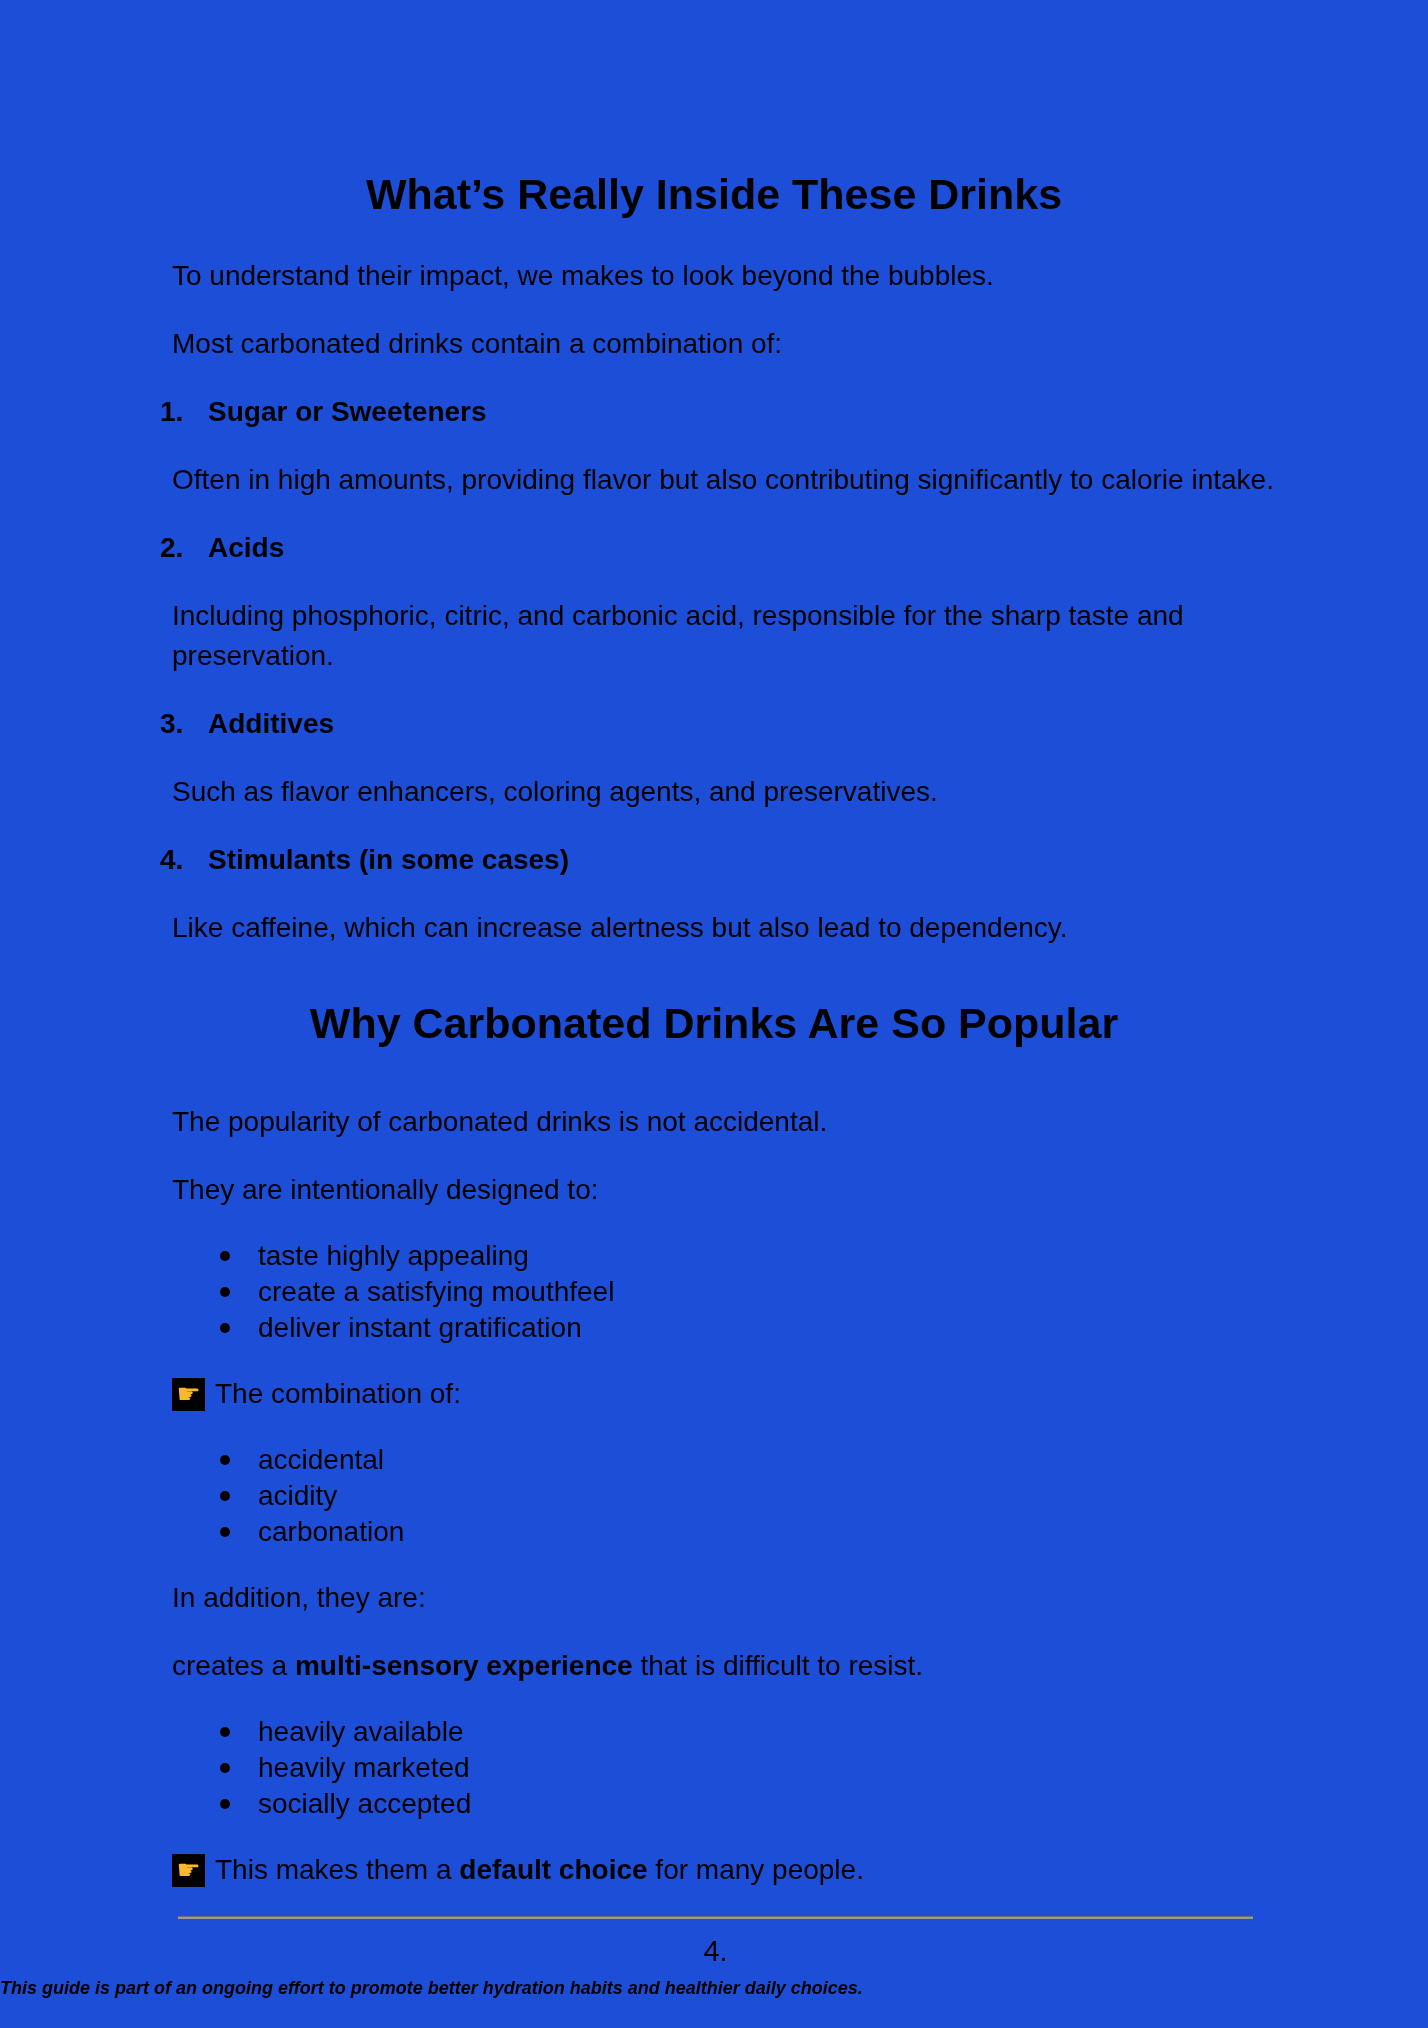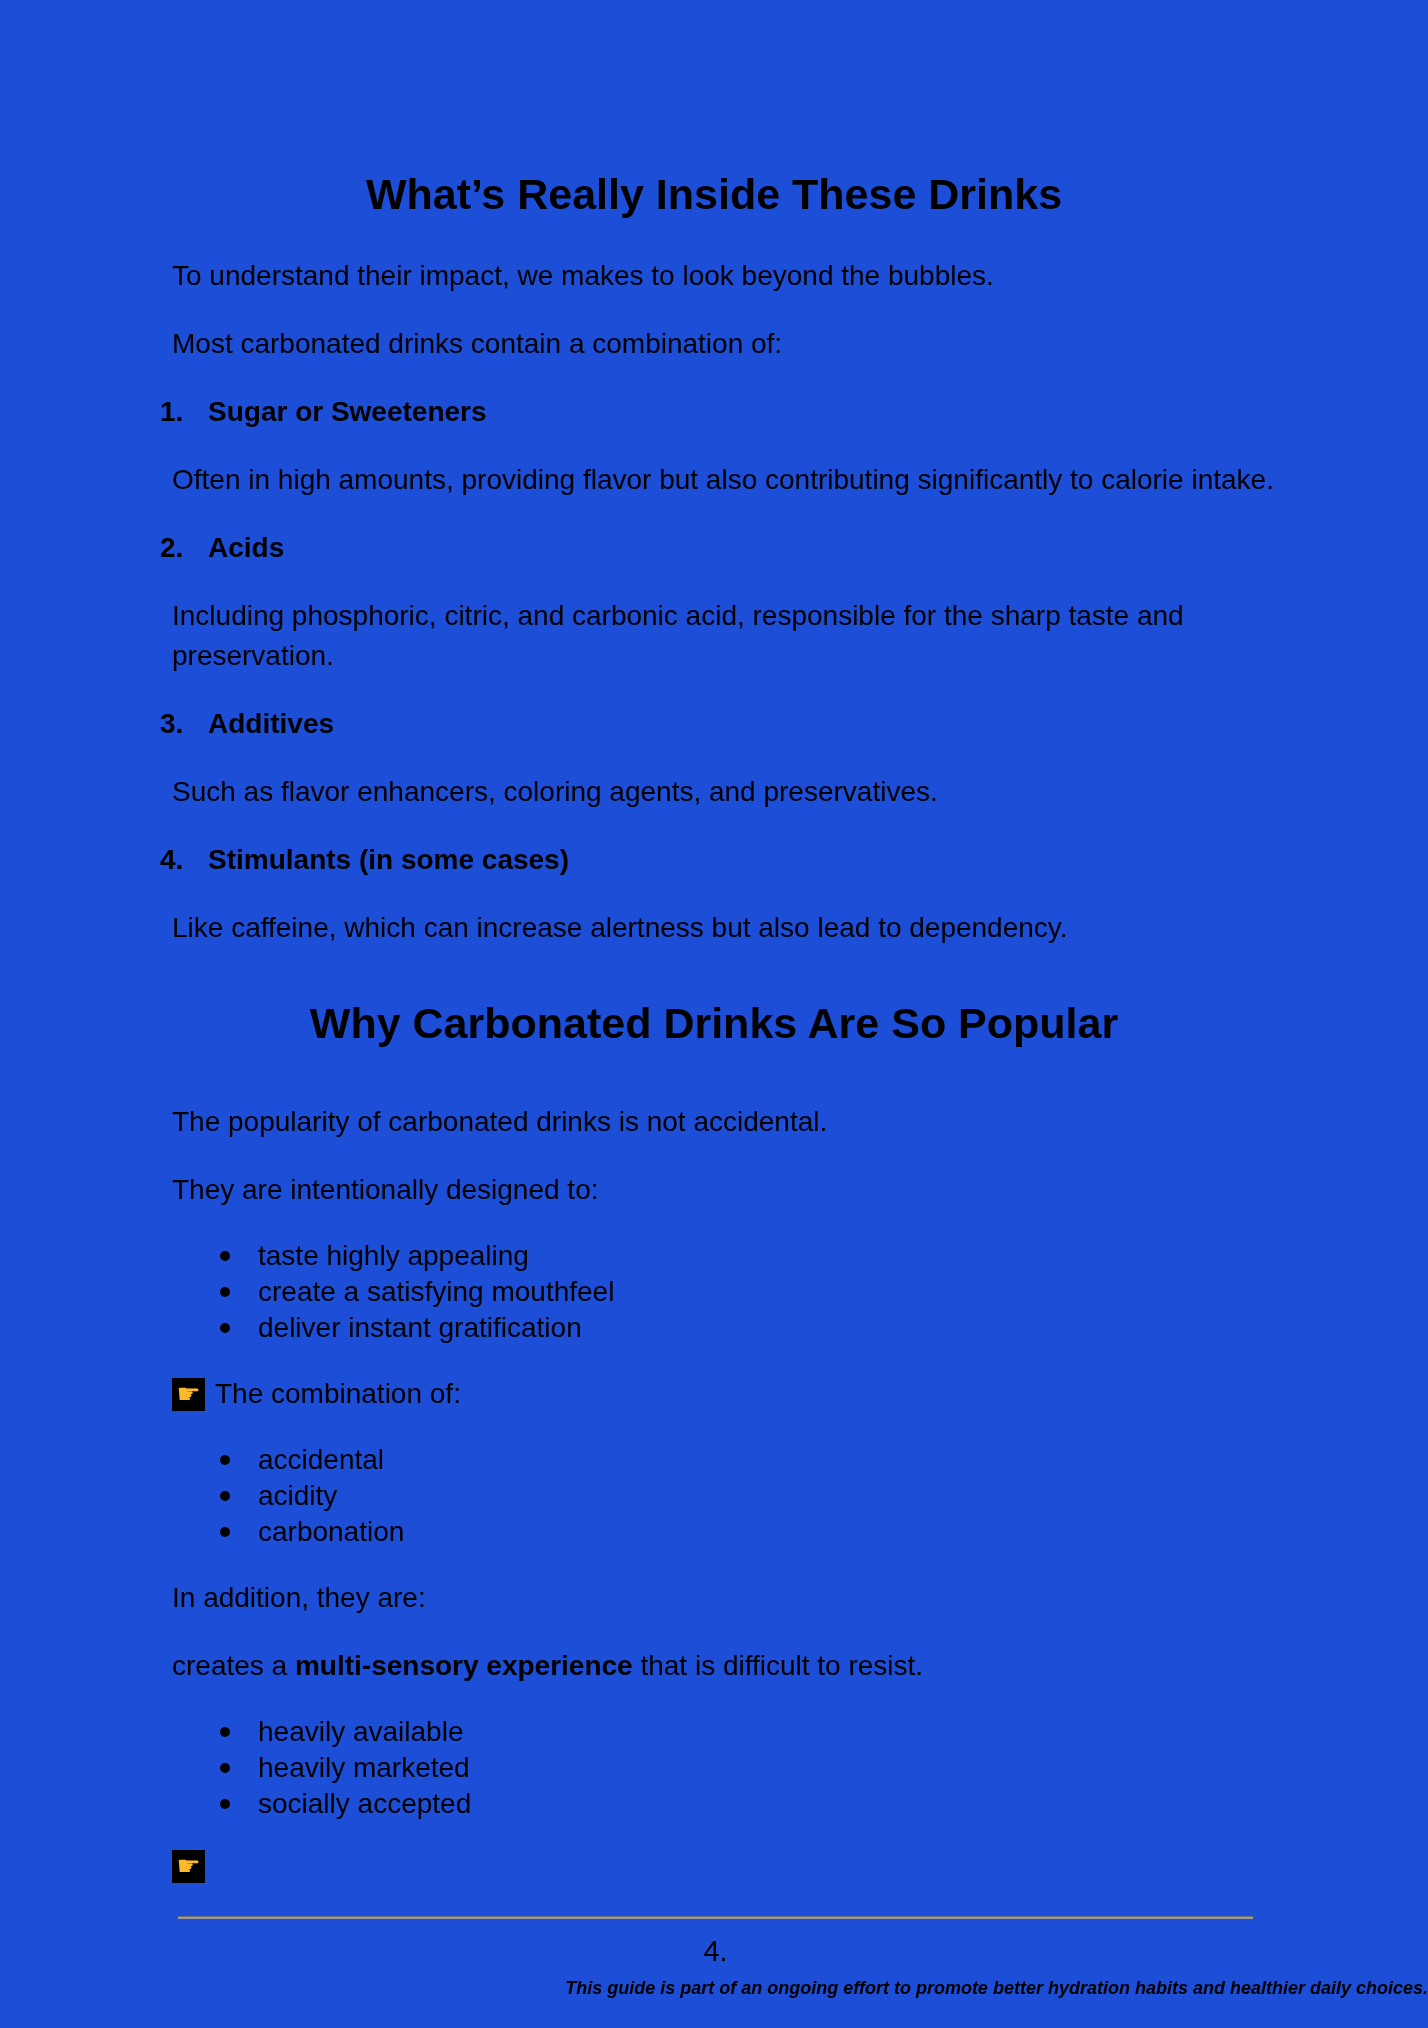--- a/index.html
+++ b/index.html
@@ -65,21 +65,21 @@
   .footer-line {
     position:absolute; left:178px; top:1916px; width:1075px; height:2px;
     background:#9a9a9a; border-top:1px solid #707070;
   }
   .page-num {
     position:absolute; left:178px; top:1934px; width:1075px;
     text-align:center; font-size:29px; line-height:34px;
   }
   .footer-note {
     position:absolute; left:0; top:1976px; width:1428px;
-    text-align:right; font-size:18px; line-height:24px;
+    text-align:left; font-size:18px; line-height:24px;
     font-weight:700; font-style:italic;
   }
 </style>
 </head>
 <body>
 
 <div class="page">
   <div class="content">
 
     <h1 class="doc-title">What’s Really Inside These Drinks</h1>
@@ -142,20 +142,21 @@
     <ul class="bullets">
       <li>heavily available</li>
       <li>heavily marketed</li>
       <li>socially accepted</li>
     </ul>
 
     <div class="emoji-line" style="margin-top:6px;">
       <span class="emoji-box">
           <span class="glyph">☛</span>
         </span>
+      <span><span>This makes them a </span><span class="b">default choice</span><span> for many people.</span></span>
     </div>
 
   </div>
 
   <div class="footer-line"></div>
   <div class="page-num">4.</div>
   <div class="footer-note">This guide is part of an ongoing effort to promote better hydration habits and healthier daily choices.</div>
 </div>
 
 </body></html>

